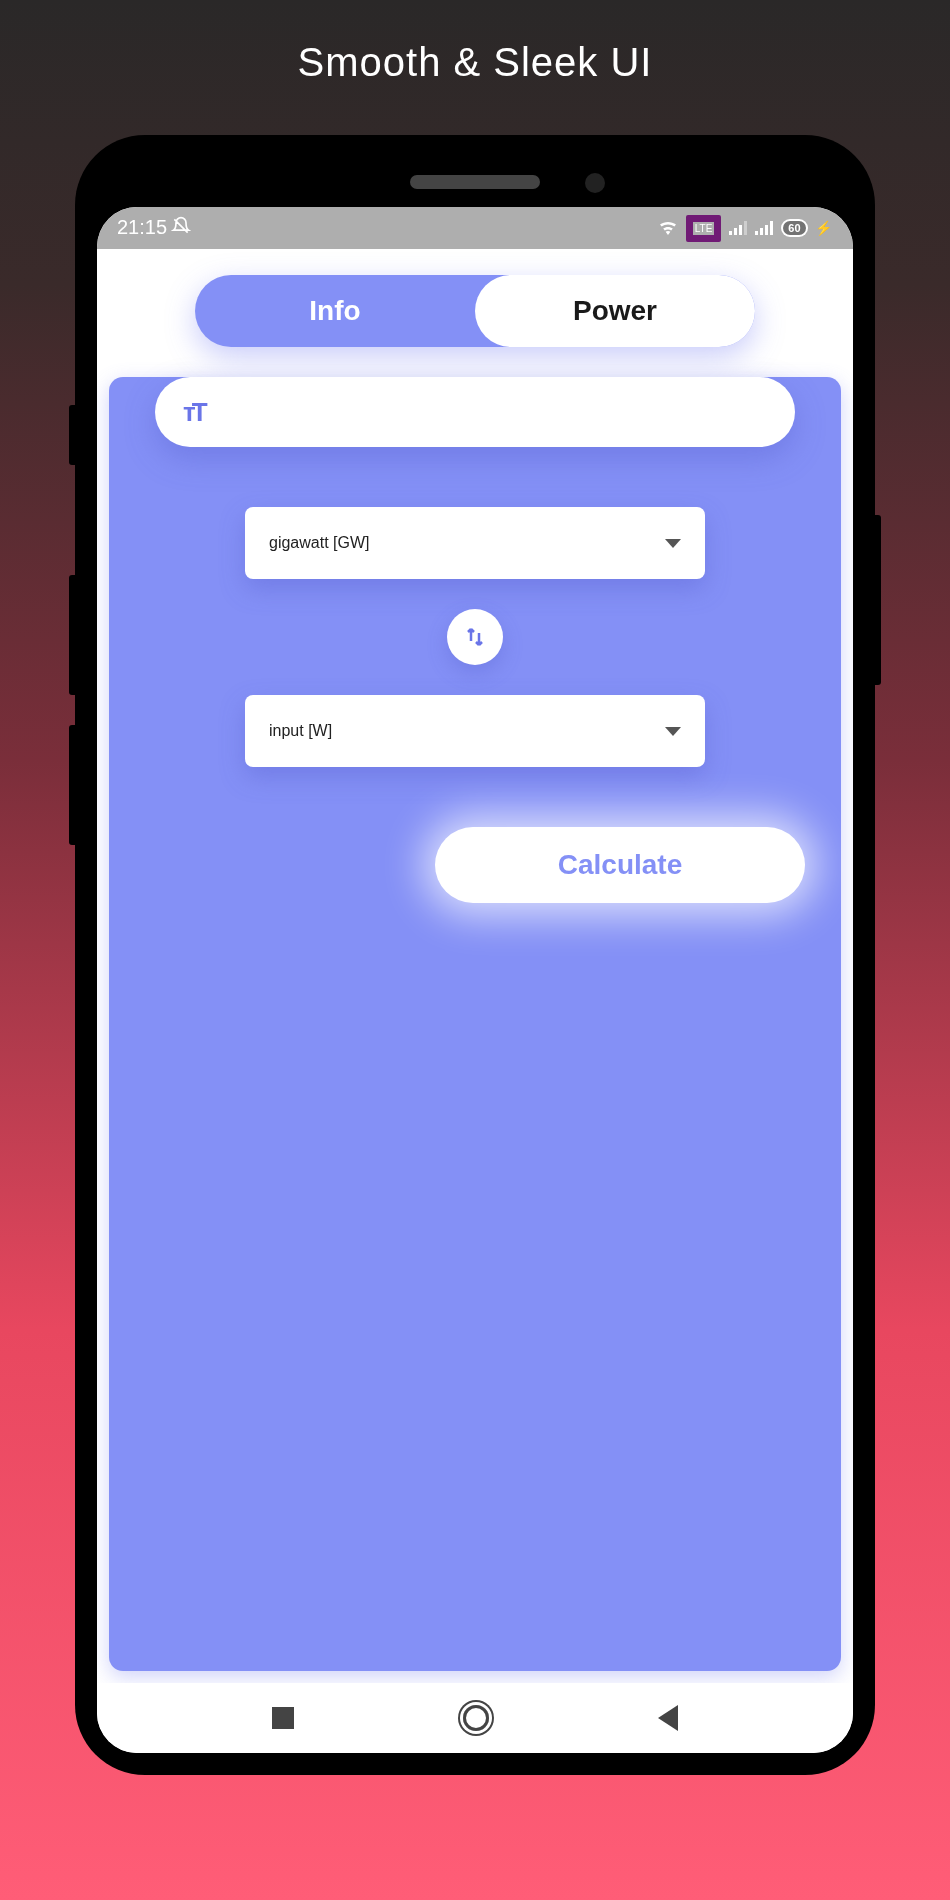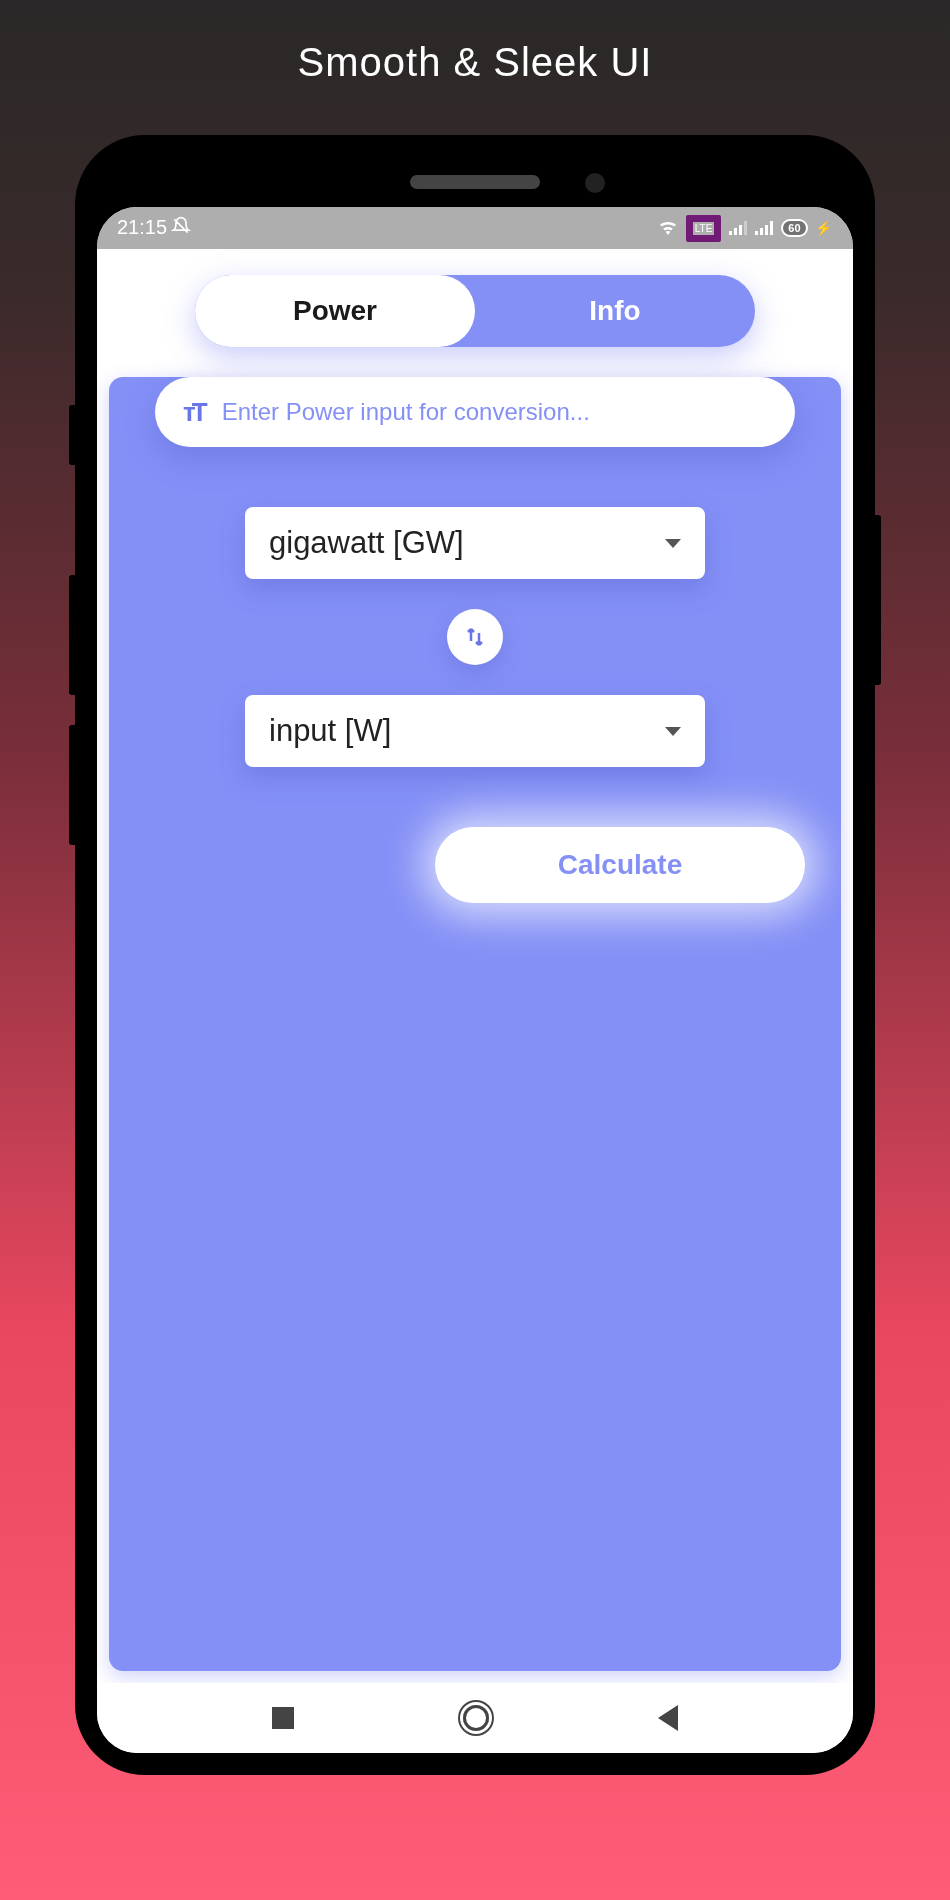--- a/index.html
+++ b/index.html
@@ -155,21 +155,21 @@
 .input-field::placeholder { color: #8490f6; }
 .dropdown {
   width: 460px;
   height: 72px;
   background: #fff;
   border-radius: 8px;
   display: flex;
   align-items: center;
   justify-content: space-between;
   padding: 0 24px;
-  font-size: 31px;
+  font-size: 16px;
   color: #222;
   box-shadow: 0 10px 25px rgba(80,90,200,0.35);
   margin-top: 60px;
   cursor: pointer;
 }
 .dropdown.second { margin-top: 30px; }
 .caret {
   width: 0; height: 0;
   border-left: 8px solid transparent;
   border-right: 8px solid transparent;
@@ -264,30 +264,29 @@
         </span>
         <span class="battery-pill">
           <span class="battery-fill">60</span>
         </span>
         <span style="font-size:14px;">⚡</span>
       </div>
     </div>
 
     <div class="tab-area">
       <div class="tab-pill">
+        <div class="tab-btn inactive">Info</div>
         <div class="tab-btn active">Power</div>
-        <div class="tab-btn inactive">Info</div>
       </div>
     </div>
 
     <div class="main-panel">
 
       <div class="input-pill">
         <span class="input-icon">тT</span>
-        <input class="input-field" placeholder="Enter Power input for conversion..." style="">
       </div>
 
       <div class="dropdown">
         <span>gigawatt [GW]</span>
         <span class="caret"></span>
       </div>
 
       <div class="swap-btn">
         <svg width="24" height="24" viewBox="0 0 24 24" fill="none" stroke="#6a75e8" stroke-width="2.5">
           <path d="M8 4v12M8 4l-3 3M8 4l3 3M16 20V8M16 20l-3-3M16 20l3-3"></path>

